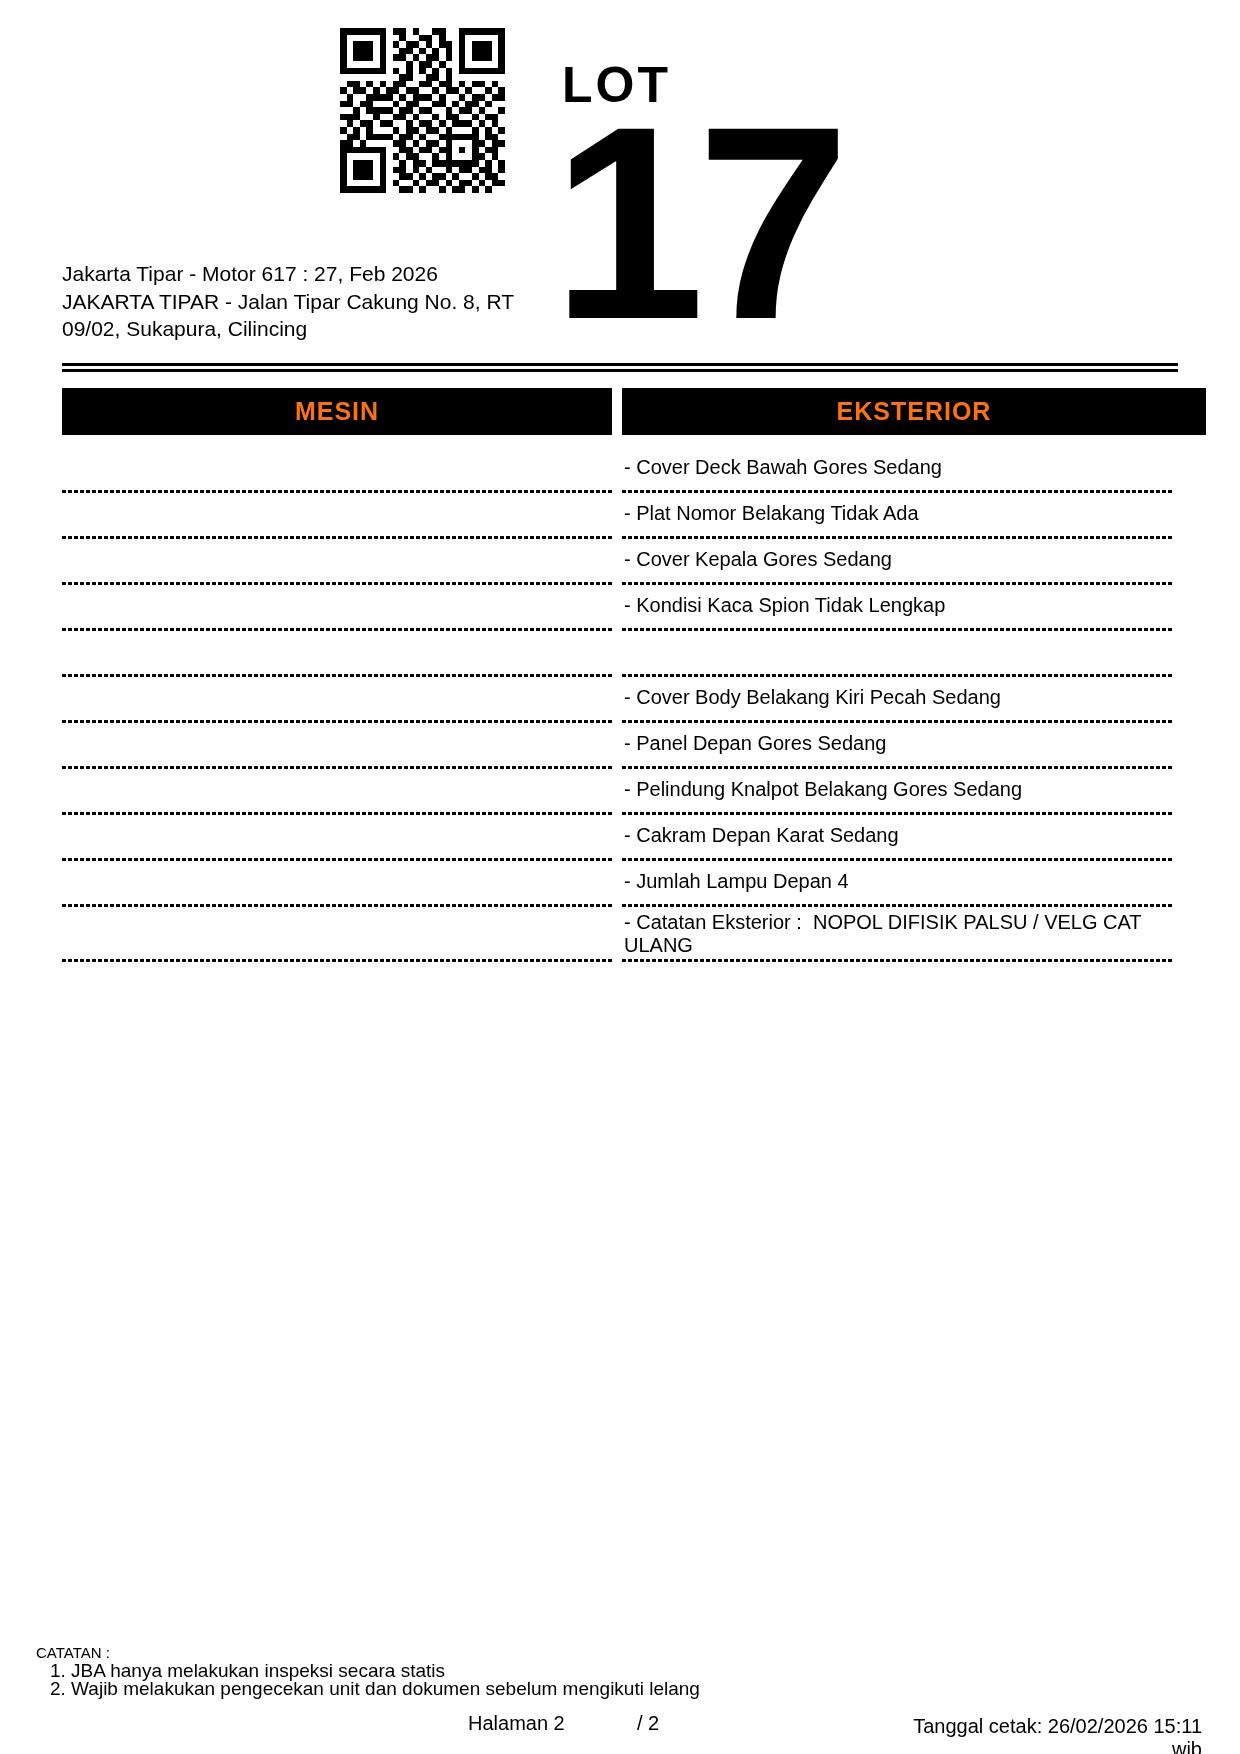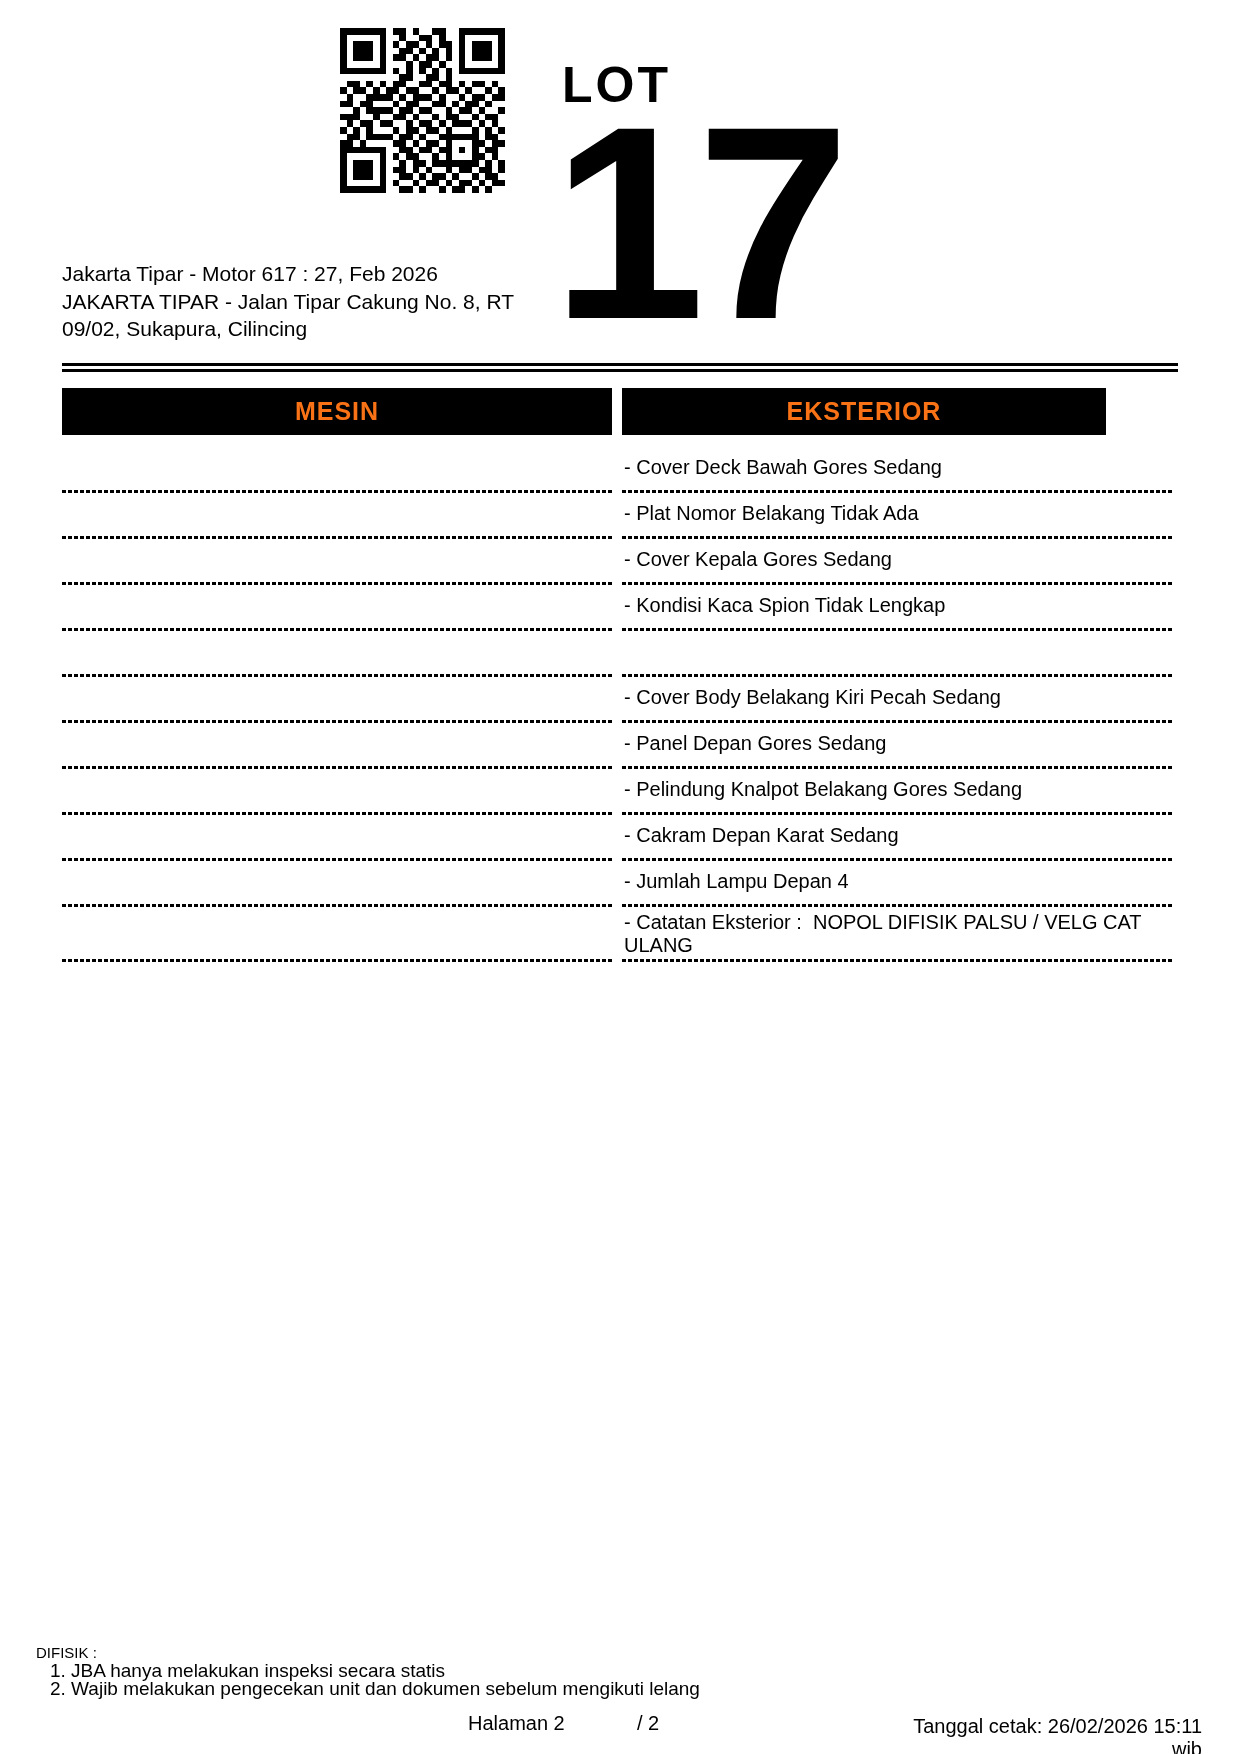--- a/index.html
+++ b/index.html
@@ -19,21 +19,21 @@
   .lot-number{position:absolute;left:552px;top:116px;font-size:275px;font-weight:bold;line-height:0.78;letter-spacing:-8px;}
   
   .header-text{position:absolute;left:62px;top:260px;font-size:21px;line-height:27.5px;}
   
   .double-rule{position:absolute;left:62px;top:363px;width:1116px;height:3px;
     border-top:3px solid #000;border-bottom:3px solid #000;}
   
   .col-header{position:absolute;top:388px;height:47px;background:#000;color:#f97316;
     display:flex;align-items:center;justify-content:center;font-weight:bold;font-size:25px;letter-spacing:1px;}
   .col-header.mesin{left:62px;width:550px;}
-  .col-header.eksterior{left:622px;width:484px;}
+  .col-header.eksterior{left:622px;width:584px;}
   
   .col-body{position:absolute;top:437px;}
   .col-body.mesin{left:62px;width:551px;}
   .col-body.eksterior{left:622px;width:552px;}
   .row{position:relative;height:46px;}
   .row:first-child{height:56px;}
   .row:last-child{height:55px;}
   .row-text{display:block;padding:9px 4px 0 2px;font-size:20px;line-height:22.5px;white-space:pre-wrap;}
   .row:first-child .row-text{padding-top:19px;}
   .row:last-child .row-text{padding-top:4px;}
@@ -783,21 +783,21 @@
       <div class="row">
         <span class="row-text">- Jumlah Lampu Depan 4</span>
         <div class="dotline"></div>
       </div>
       <div class="row">
         <span class="row-text">- Catatan Eksterior :  NOPOL DIFISIK PALSU / VELG CAT ULANG</span>
         <div class="dotline"></div>
       </div>
     </div>
 
-  <div class="catatan-title">DIFISIK :</div>
+  <div class="catatan-title">CATATAN :</div>
   <div class="catatan-notes">
     <div>1. JBA hanya melakukan inspeksi secara statis</div>
     <div>2. Wajib melakukan pengecekan unit dan dokumen sebelum mengikuti lelang</div>
   </div>
 
   <div class="page-num">Halaman 2</div>
   <div class="page-total">/ 2</div>
   <div class="print-date">Tanggal cetak: 26/02/2026 15:11 wib</div>
 
 </div>

